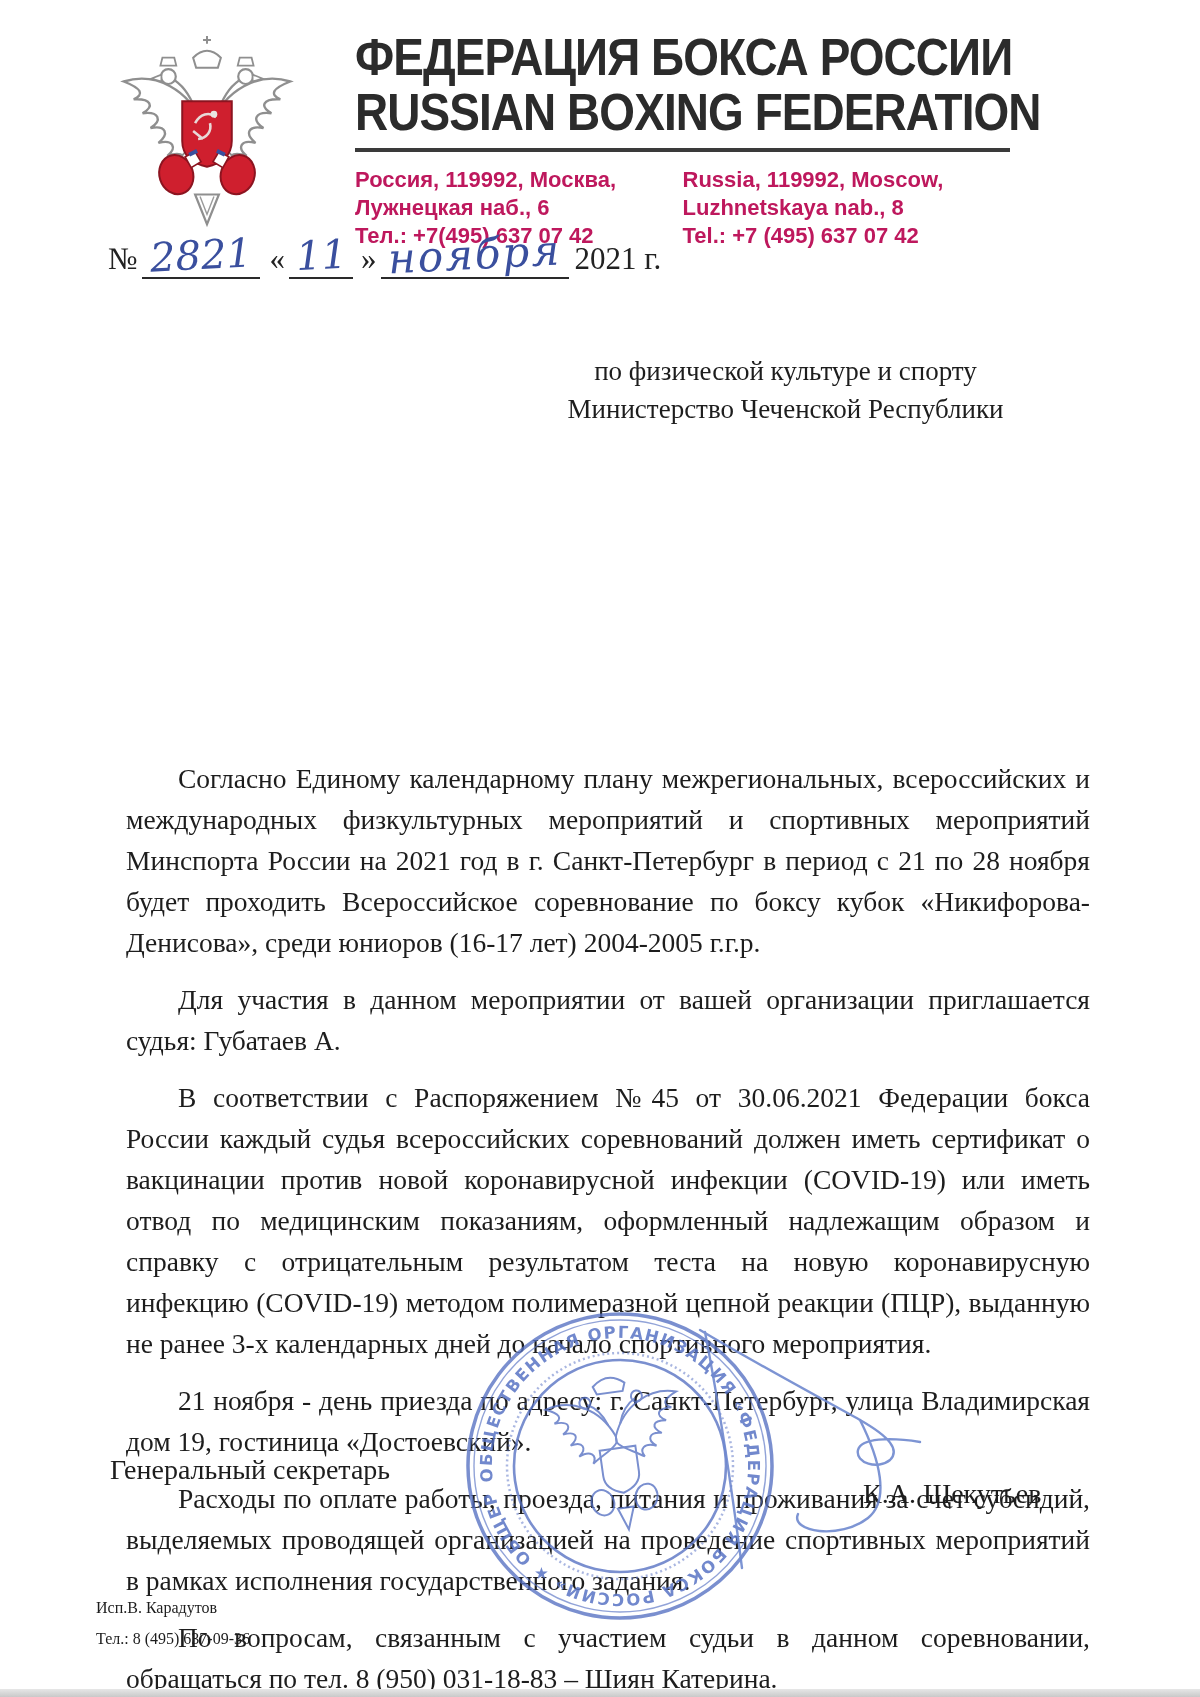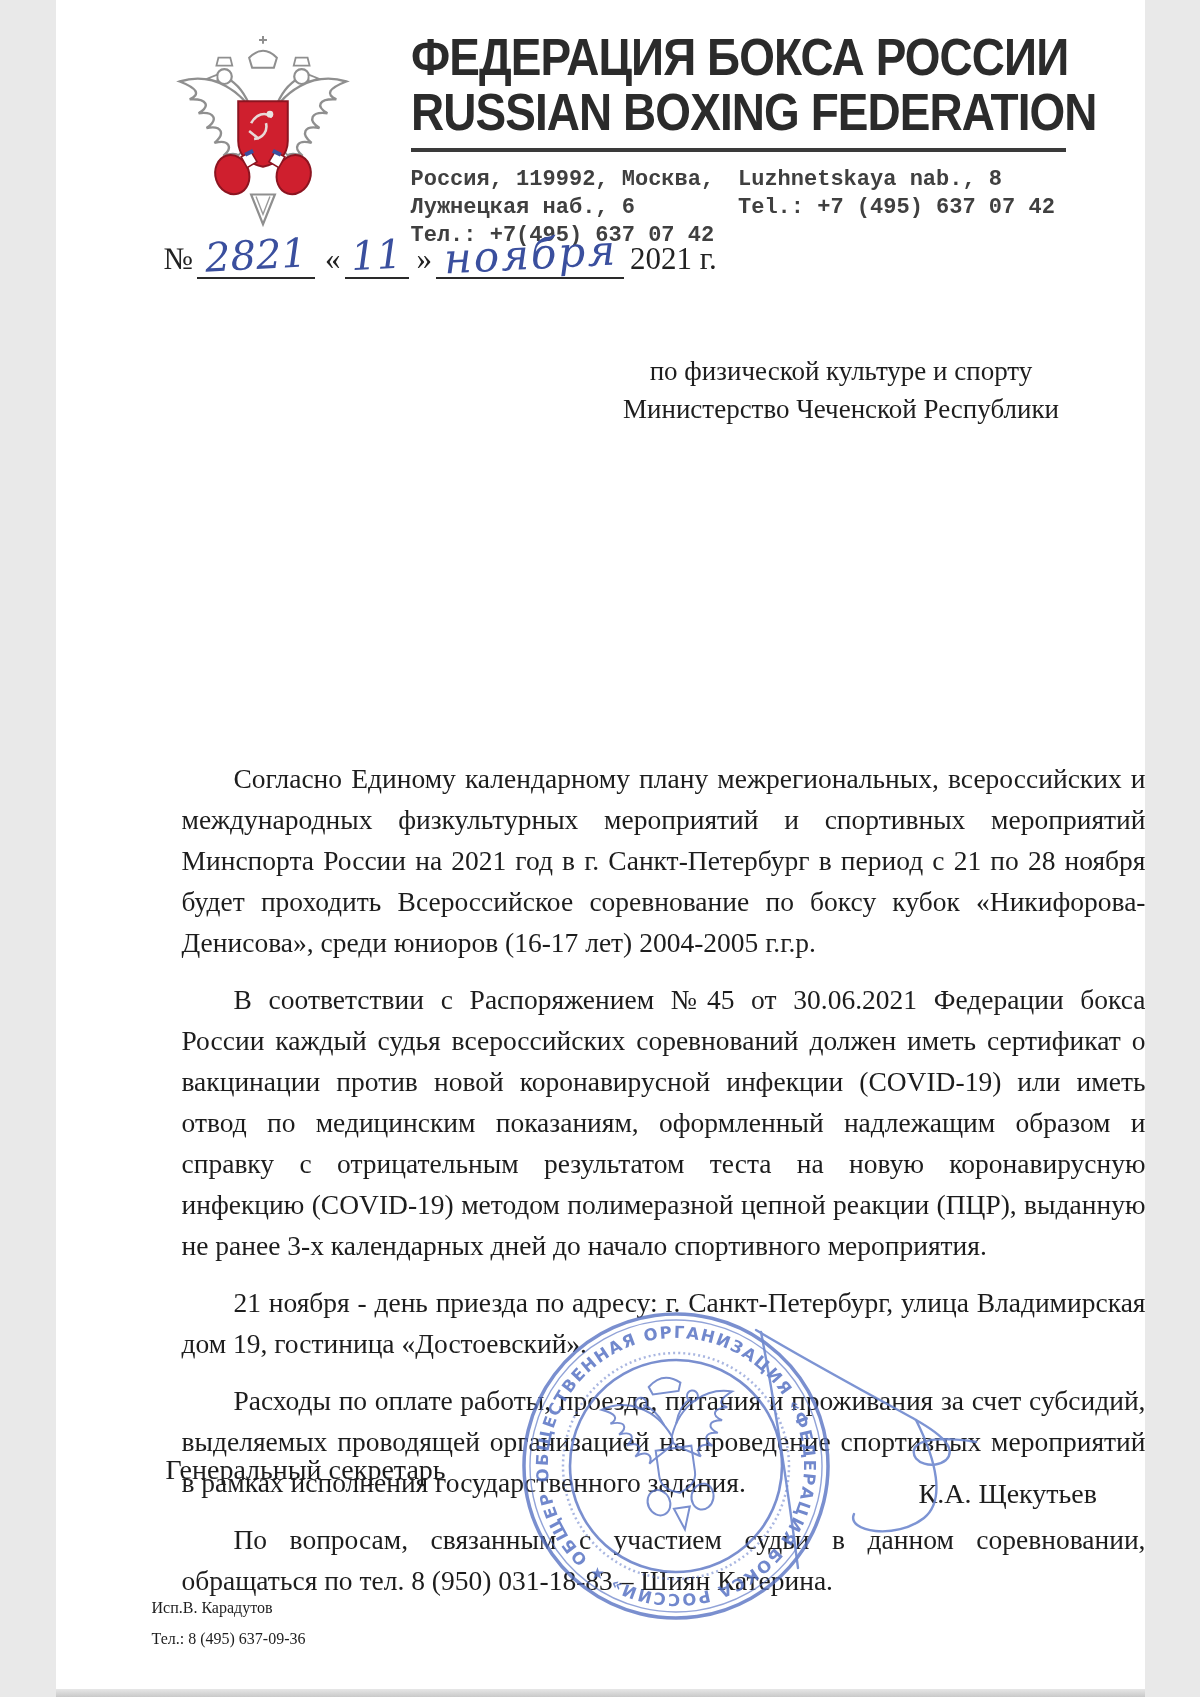--- a/index.html
+++ b/index.html
@@ -1,30 +1,30 @@
 <!DOCTYPE html>
 <html><head>
 <meta charset="utf-8">
 <style>
   html,body{margin:0;padding:0;background:#e9e9e9;}
   .page{
-    position:relative;width:1089px;height:1697px;margin:0 auto;
+    position:relative;width:1200px;height:1697px;margin:0 auto;
     background:#ffffff;overflow:hidden;
     font-family:"Liberation Serif","DejaVu Serif",serif;color:#1d1d1d;
   }
   
   .emblem{position:absolute;left:98px;top:28px;width:218px;height:218px;}
   .head-right{position:absolute;left:355px;top:30px;width:660px;}
   .title-block{transform:scaleX(.9);transform-origin:left top;white-space:nowrap;}
   .title{font-family:"Liberation Sans","DejaVu Sans",sans-serif;font-weight:bold;
          font-size:51px;line-height:55px;color:#2b2b2b;letter-spacing:-1px;}
   .head-rule{margin-top:8px;width:655px;height:4px;background:#3a3a3a;}
   .addr-row{display:flex;margin-top:14px;width:655px;
-            font-family:Liberation Mono, monospace;
-            font-size:22px;line-height:28px;font-weight:600;color:#404040;}
+            font-family:Liberation Sans, sans-serif;
+            font-size:22px;line-height:28px;font-weight:600;color:#be185d;}
   .addr-col{width:50%;}
   
   .ref-line{position:absolute;left:108px;top:240px;font-size:31px;color:#222;
             display:flex;align-items:flex-end;}
   .ref-line .plain{padding:0 4px 2px 0;}
   .blank{display:inline-block;border-bottom:2px solid #2a2a2a;text-align:center;
          vertical-align:bottom;}
   .hw{font-style:italic;color:#3a4f9e;
       font-family:"DejaVu Serif",serif;transform:rotate(-3deg);display:inline-block;}
   .hw-num{font-size:40px;line-height:30px;}
@@ -97,20 +97,21 @@
       <div class="title">RUSSIAN BOXING FEDERATION</div>
     </div>
     <div class="head-rule"></div>
     <div class="addr-row">
       <div class="addr-col">
         <div>Россия, 119992, Москва,</div>
         <div>Лужнецкая наб., 6</div>
         <div>Тел.: +7(495) 637 07 42</div>
       </div>
       <div class="addr-col">
+        <div>Russia, 119992, Moscow,</div>
         <div>Luzhnetskaya nab., 8</div>
         <div>Tel.: +7 (495) 637 07 42</div>
       </div>
     </div>
   </div>
 
   <div class="ref-line">
     <span class="plain">№</span>
     <span class="blank" style="width:118px;"><span class="hw hw-num">2821</span></span>
     <span class="plain" style="padding-left:10px;">«</span>
@@ -120,20 +121,21 @@
     <span class="plain" style="padding-left:6px;">2021 г.</span>
   </div>
 
   <div class="addressee">
     <div>по физической культуре и спорту</div>
     <div>Министерство Чеченской Республики</div>
   </div>
 
   <div class="body-text">
     <p>Согласно Единому календарному плану межрегиональных, всероссийских и международных физкультурных мероприятий и спортивных мероприятий Минспорта России на 2021 год в г. Санкт-Петербург в период с 21 по 28 ноября будет проходить Всероссийское соревнование по боксу кубок «Никифорова-Денисова», среди юниоров (16-17 лет) 2004-2005 г.г.р.</p>
+    <p>Для участия в данном мероприятии от вашей организации приглашается судья: Губатаев А.</p>
     <p>В соответствии с Распоряжением №45 от 30.06.2021 Федерации бокса России каждый судья всероссийских соревнований должен иметь сертификат о вакцинации против новой коронавирусной инфекции (COVID-19) или иметь отвод по медицинским показаниям, оформленный надлежащим образом и справку с отрицательным результатом теста на новую коронавирусную инфекцию (COVID-19) методом полимеразной цепной реакции (ПЦР), выданную не ранее 3-х календарных дней до начало спортивного мероприятия.</p>
     <p>21 ноября - день приезда по адресу: г. Санкт-Петербург, улица Владимирская дом 19, гостиница «Достоевский».</p>
     <p>Расходы по оплате работы, проезда, питания и проживания за счет субсидий, выделяемых проводящей организацией на проведение спортивных мероприятий в рамках исполнения  государственного задания.</p>
     <p>По вопросам, связанным с участием судьи в данном соревновании, обращаться по  тел. 8 (950) 031-18-83 – Шиян Катерина.</p>
   </div>
 
   <div class="sig-role">Генеральный секретарь</div>
   <div class="sig-name">К.А. Щекутьев</div>
 
   <svg class="stamp" viewBox="0 0 336 336">

